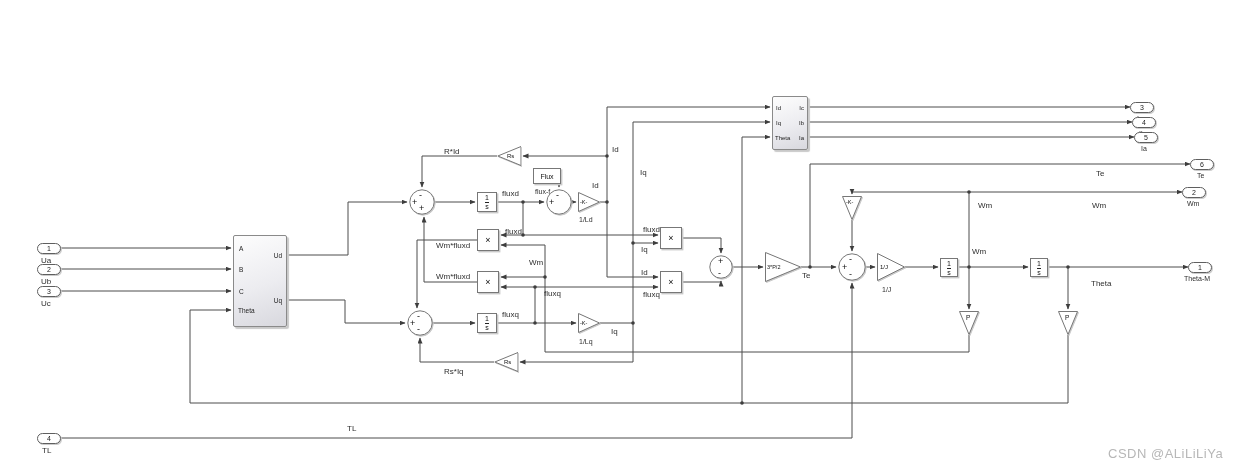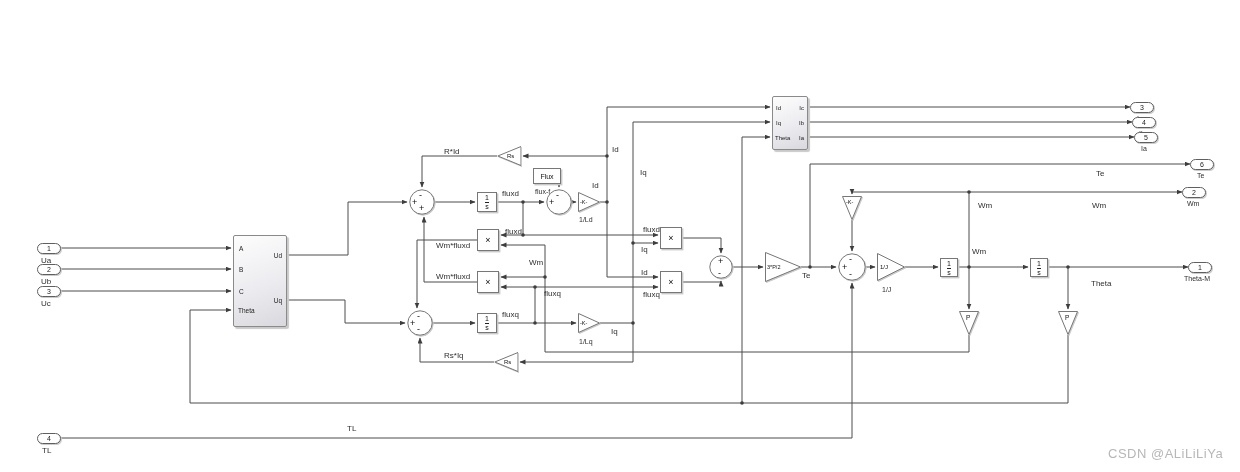--- a/index.html
+++ b/index.html
@@ -292,21 +292,21 @@
   <span class="lbl" style="left:592px;top:181px;">Id</span>
   <span class="lbl" style="left:612px;top:145px;">Id</span>
   <span class="lbl" style="left:640px;top:168px;">Iq</span>
   <span class="lbl" style="left:436px;top:241px;">Wm*fluxd</span>
   <span class="lbl" style="left:436px;top:272px;">Wm*fluxd</span>
   <span class="lbl" style="left:529px;top:258px;">Wm</span>
   <span class="lbl" style="left:502px;top:310px;">fluxq</span>
   <span class="lbl" style="left:544px;top:289px;">fluxq</span>
   <span class="lbl" style="left:643px;top:290px;">fluxq</span>
   <span class="lbl" style="left:611px;top:327px;">Iq</span>
-  <span class="lbl" style="left:444px;top:351px;">Rs*Iq</span>
+  <span class="lbl" style="left:444px;top:367px;">Rs*Iq</span>
   <span class="lbl" style="left:641px;top:245px;">Iq</span>
   <span class="lbl" style="left:641px;top:268px;">Id</span>
   <span class="lbl" style="left:802px;top:271px;">Te</span>
   <span class="lbl" style="left:1096px;top:169px;">Te</span>
   <span class="lbl" style="left:972px;top:247px;">Wm</span>
   <span class="lbl" style="left:978px;top:201px;">Wm</span>
   <span class="lbl" style="left:1092px;top:201px;">Wm</span>
   <span class="lbl" style="left:1091px;top:279px;">Theta</span>
   <span class="lbl" style="left:347px;top:424px;">TL</span>
 

